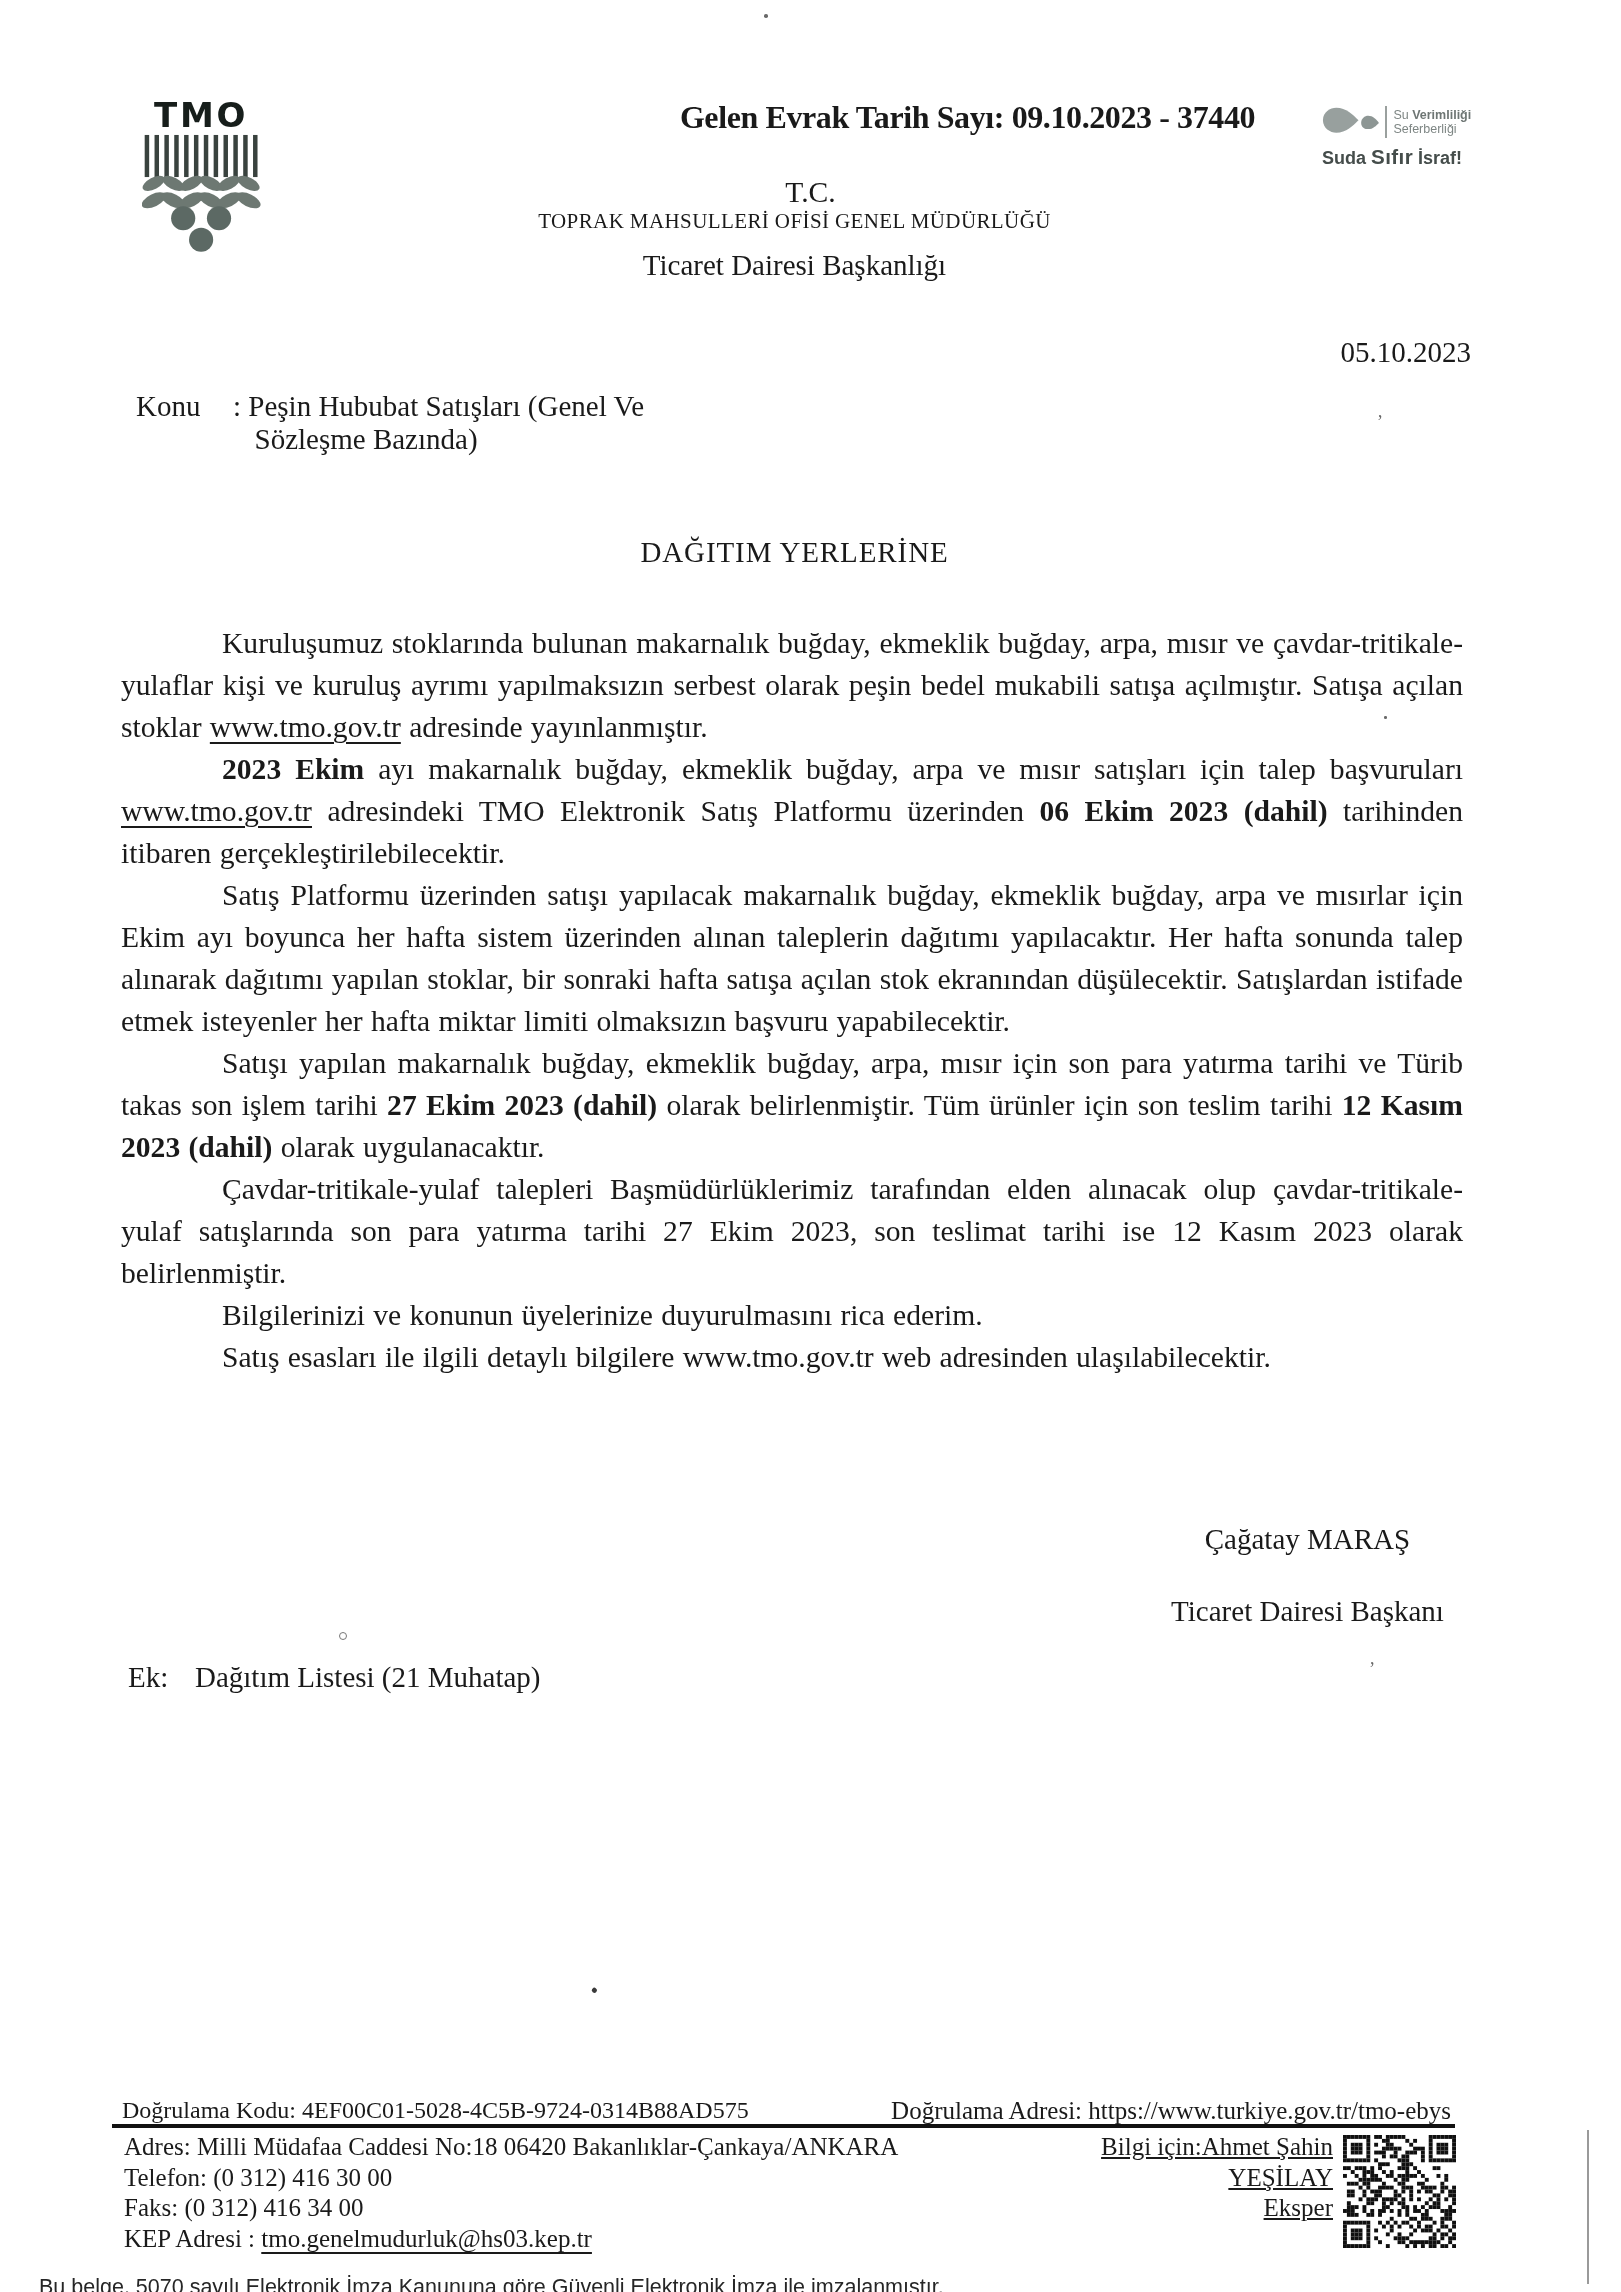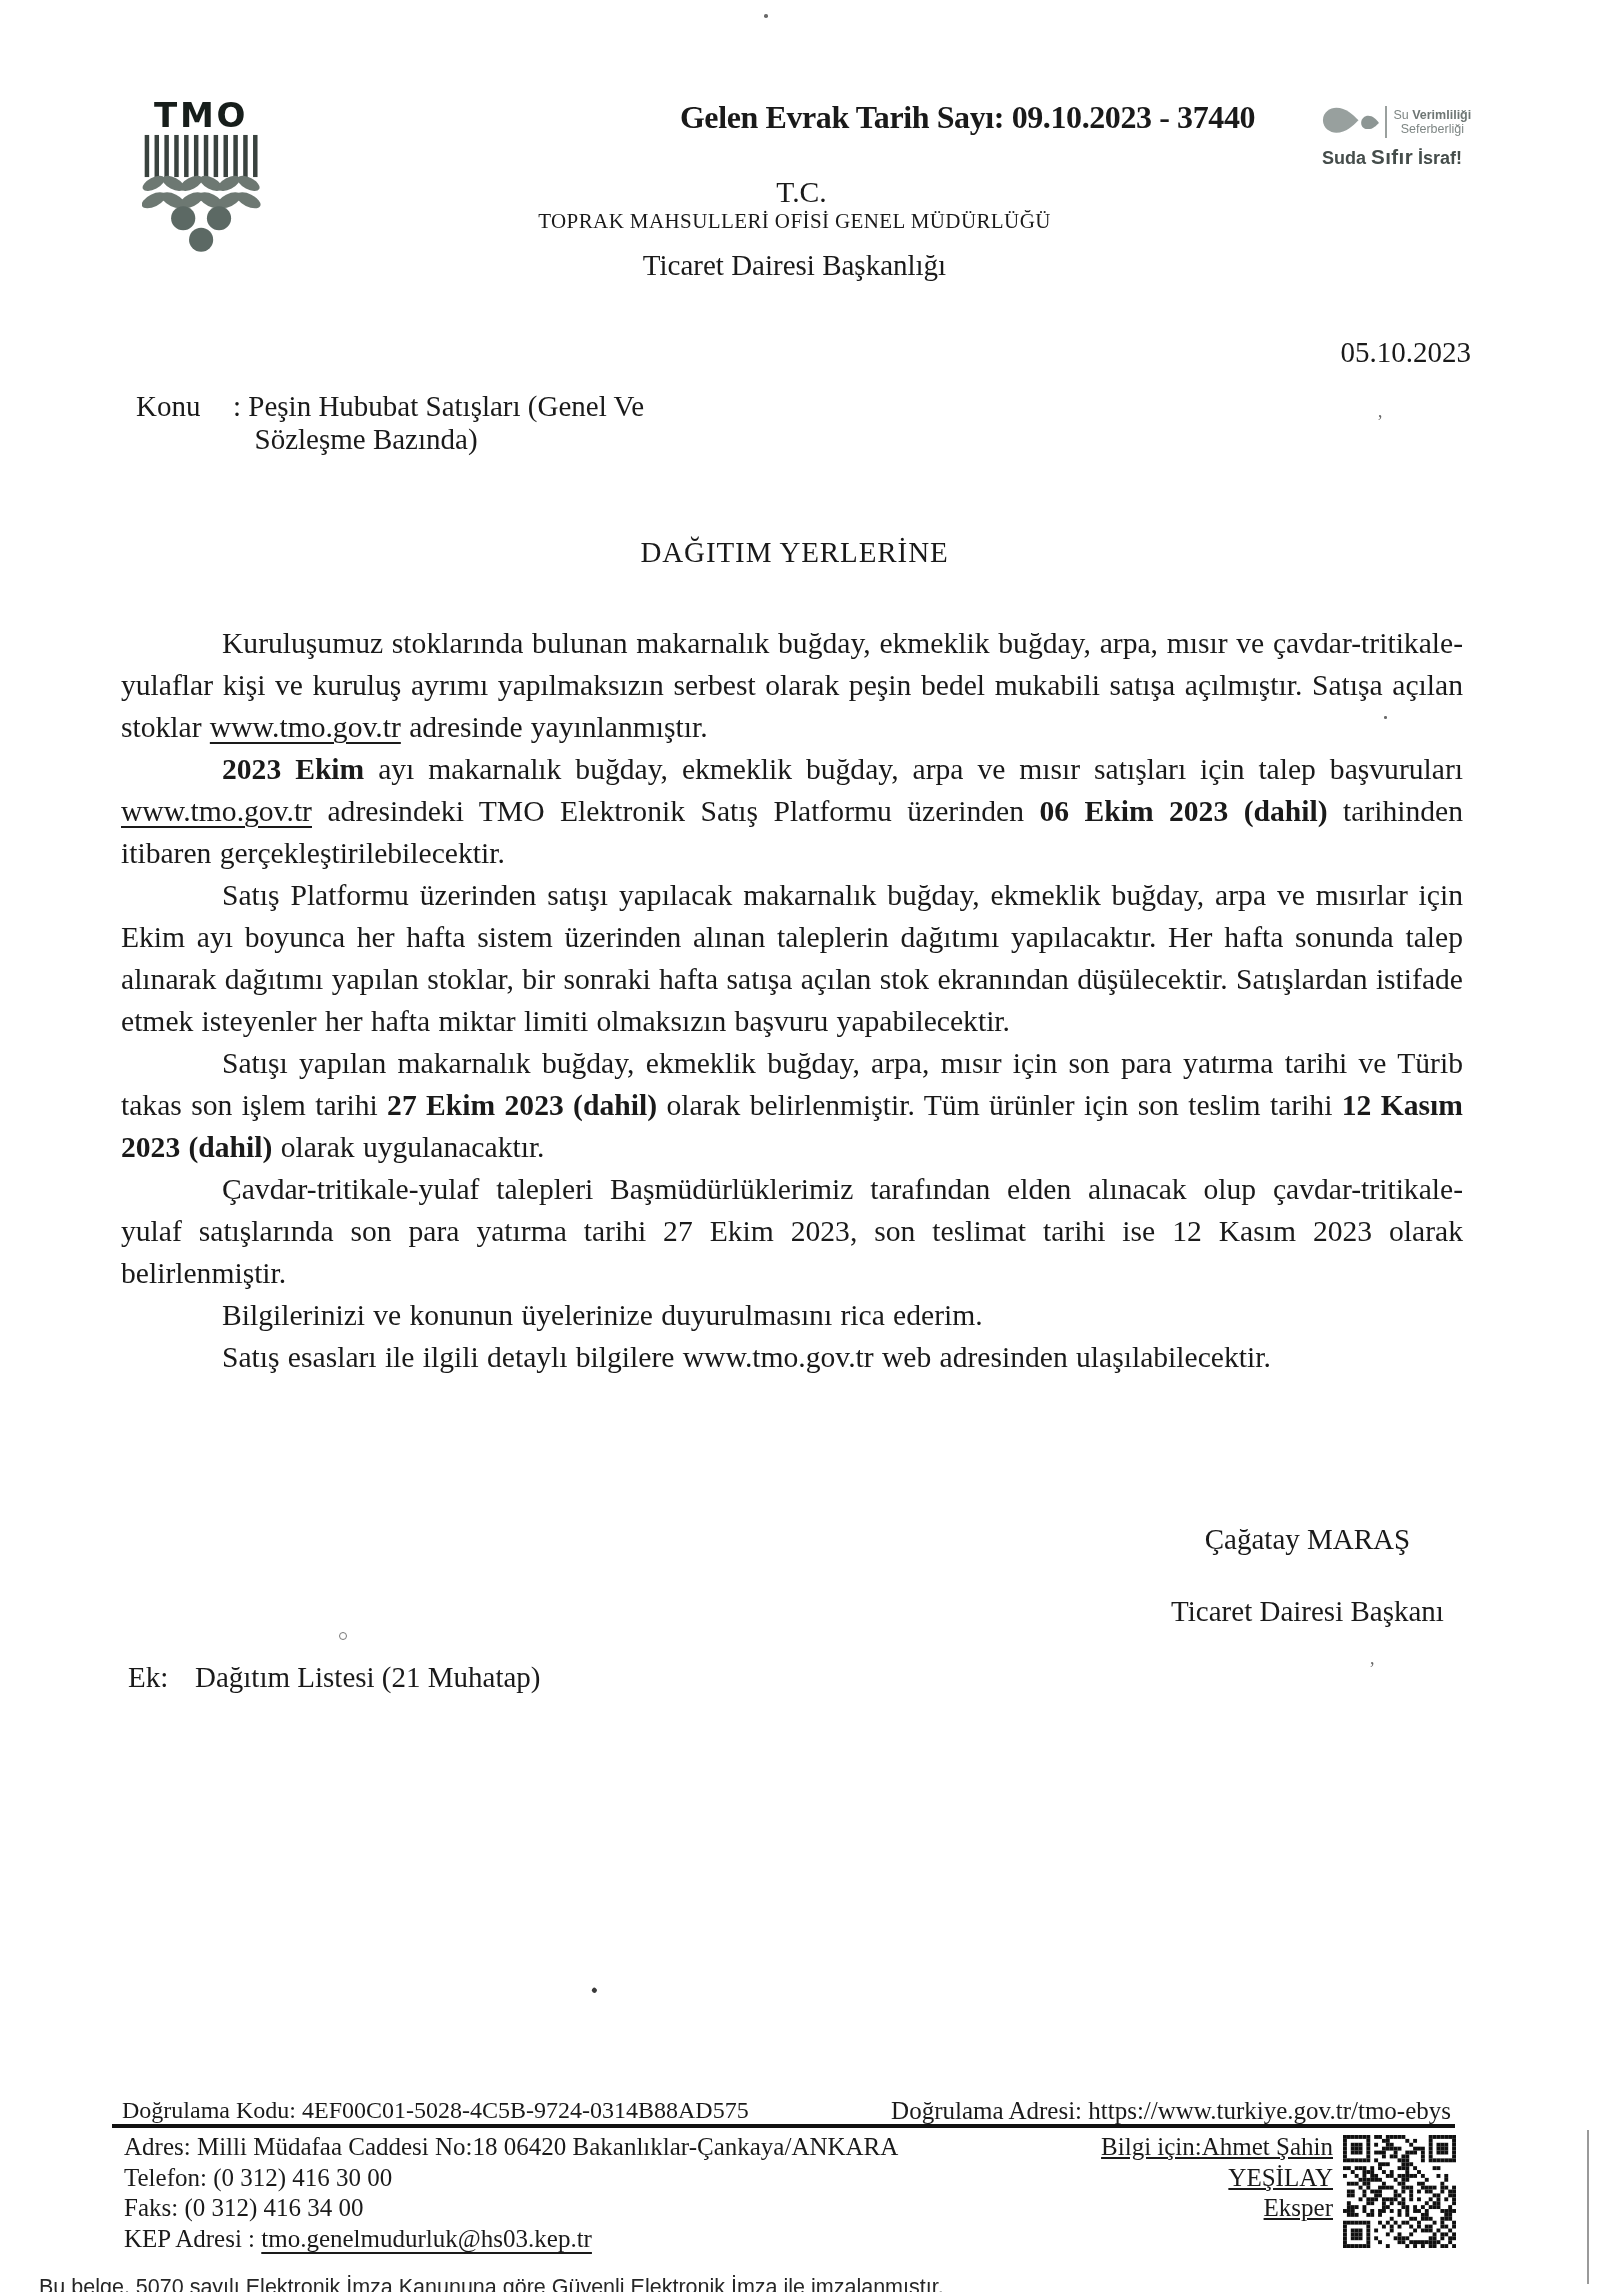--- a/index.html
+++ b/index.html
@@ -9,30 +9,30 @@
   }
   .abs{position:absolute;}
   .b{font-weight:bold;}
   .u{text-decoration:underline; text-decoration-thickness:1.8px; text-underline-offset:4.5px;}
 
   
   .stamp{left:672px; top:99px; width:591px; text-align:center;
          font-weight:bold; font-size:32px; letter-spacing:-0.4px; white-space:nowrap;}
 
   
-  .tc-line{left:7px; top:176px; width:1589px; text-align:center; font-size:29.6px;}
+  .tc-line{left:16px; top:176px; width:1589px; text-align:center; font-size:29.6px;}
   .org-line{left:0; top:209px; width:1589px; text-align:center; font-size:21px; letter-spacing:0.4px;}
   .dept-line{left:0; top:249px; width:1589px; text-align:center; font-size:29px;}
 
   
   .emblem{left:142px; top:99px; width:120px; height:157px;}
 
   
   .water{left:1322px; top:106px; width:170px;}
-  .water-top{display:flex; align-items:center; gap:6.3px;text-align:center;}
+  .water-top{display:flex; align-items:center; gap:6.3px;}
   .water-divider{width:1.8px; height:32px; background:#9aa09e;}
   .water-text{font-family:"Liberation Sans", sans-serif; font-size:12.5px; line-height:14.3px; color:#7e8684;}
   .water-text .b{color:#6e7674;}
   .water-slogan{margin-top:7.2px; font-family:"Liberation Sans", sans-serif; font-size:18px; color:#454d4b; white-space:nowrap;}
   .water-slogan .big{font-size:20.6px; font-weight:bold; letter-spacing:0.4px;}
   .water-slogan .med{font-weight:600;}
 
   
   .meta-row{left:136px; font-size:29px; display:flex;}
   .meta-label{width:97px; flex:0 0 97px;}

